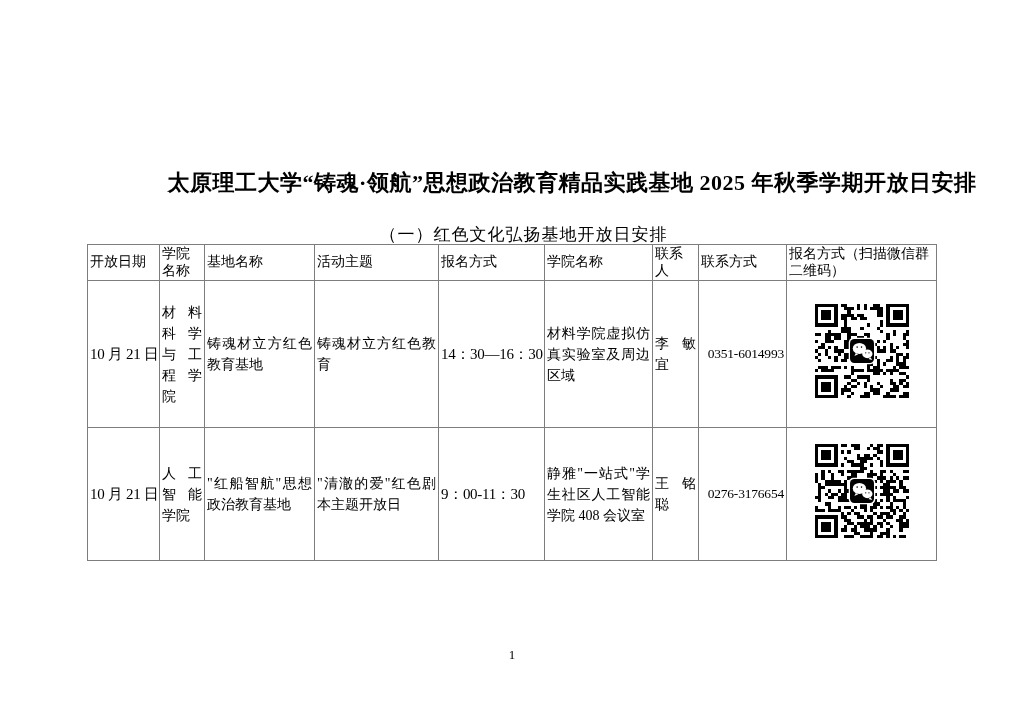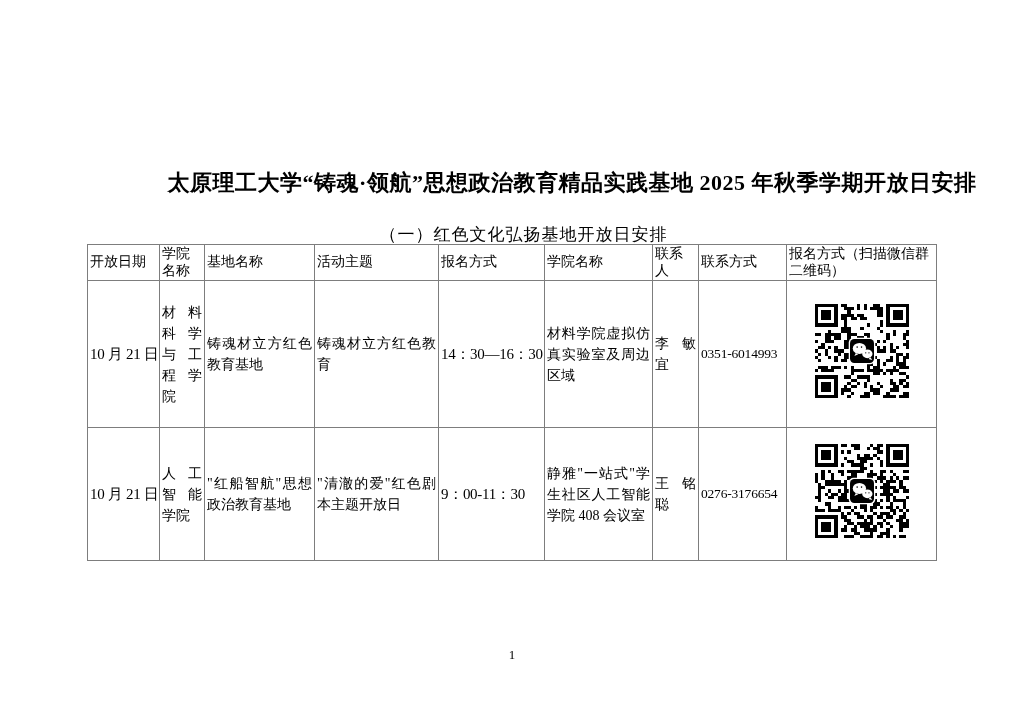--- a/index.html
+++ b/index.html
@@ -28,21 +28,21 @@
     border:1px solid #7d7d7d;
     font-weight:normal;text-align:left;vertical-align:middle;
     padding:1px 2px;word-break:break-all;overflow:hidden;
   }
   .schedule th{font-size:14px;line-height:1.18;vertical-align:middle;}
   .schedule td{font-size:14px;line-height:1.5;text-align:justify;}
   tr.hdr{height:34px;}
   tr.r1{height:147px;}
   tr.r2{height:133px;}
   td.nowrap{white-space:nowrap;text-align:left;letter-spacing:-0.3px;font-size:15px;}
-  td.phone{white-space:nowrap;text-align:left;font-size:13.5px;letter-spacing:-0.2px;}
+  td.phone{white-space:nowrap;text-align:right;font-size:13.5px;letter-spacing:-0.2px;}
   td.qr-cell{text-align:center;vertical-align:middle;}
   .qr{display:inline-block;width:94px;height:94px;line-height:0;}
   .page-number{
     position:absolute;top:647px;left:0;width:1024px;margin:0;
     text-align:center;font-size:13px;
   }
 </style>
 </head>
 <body>
 

